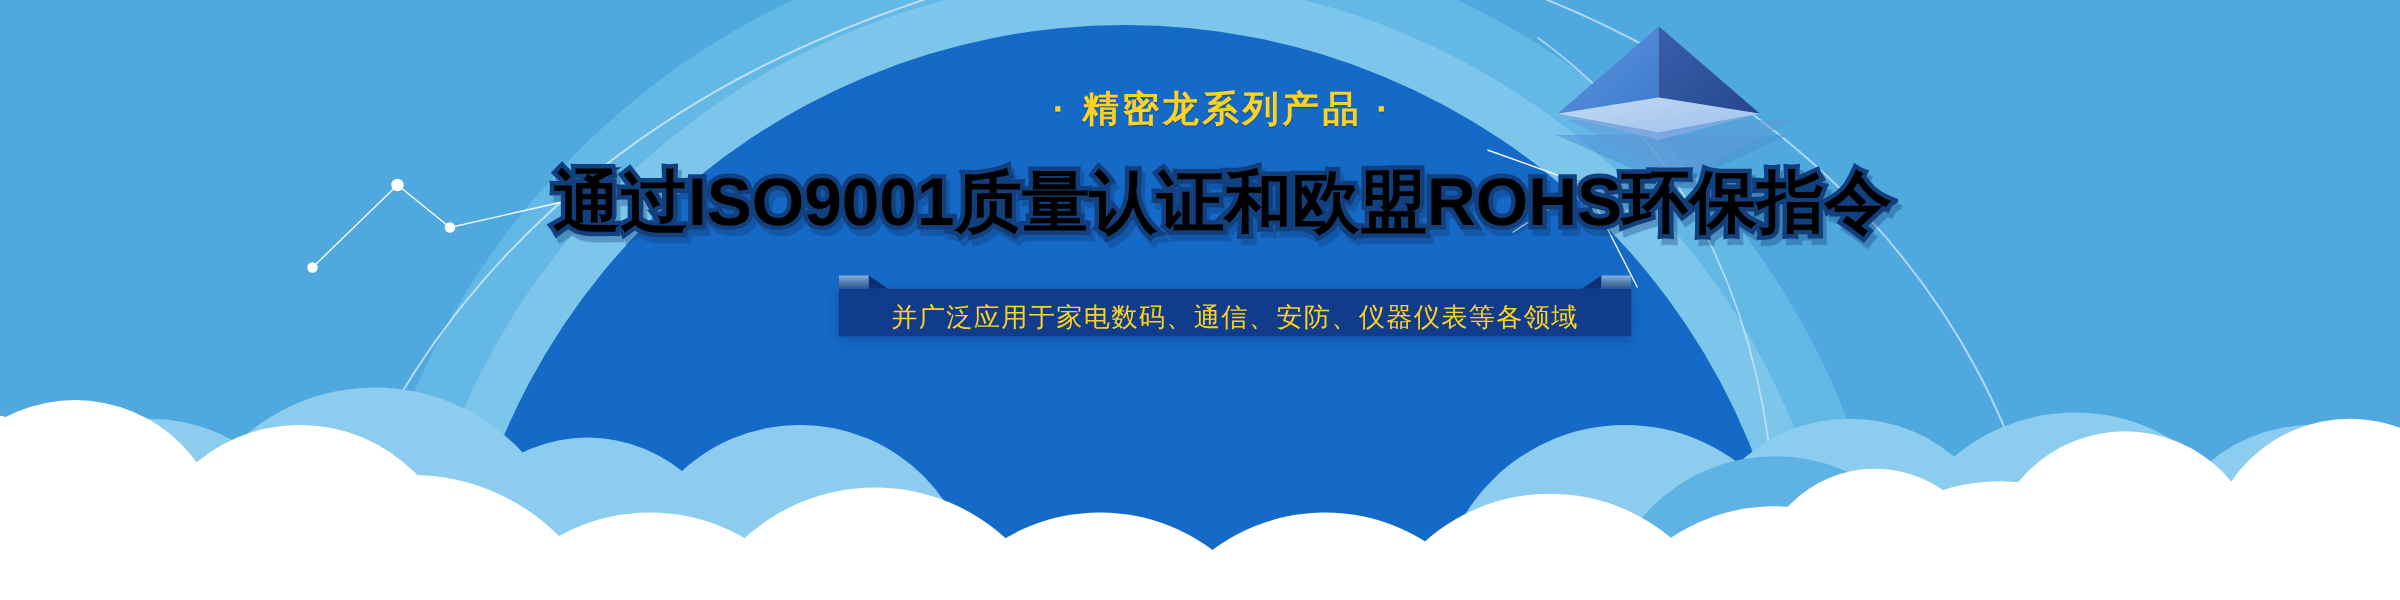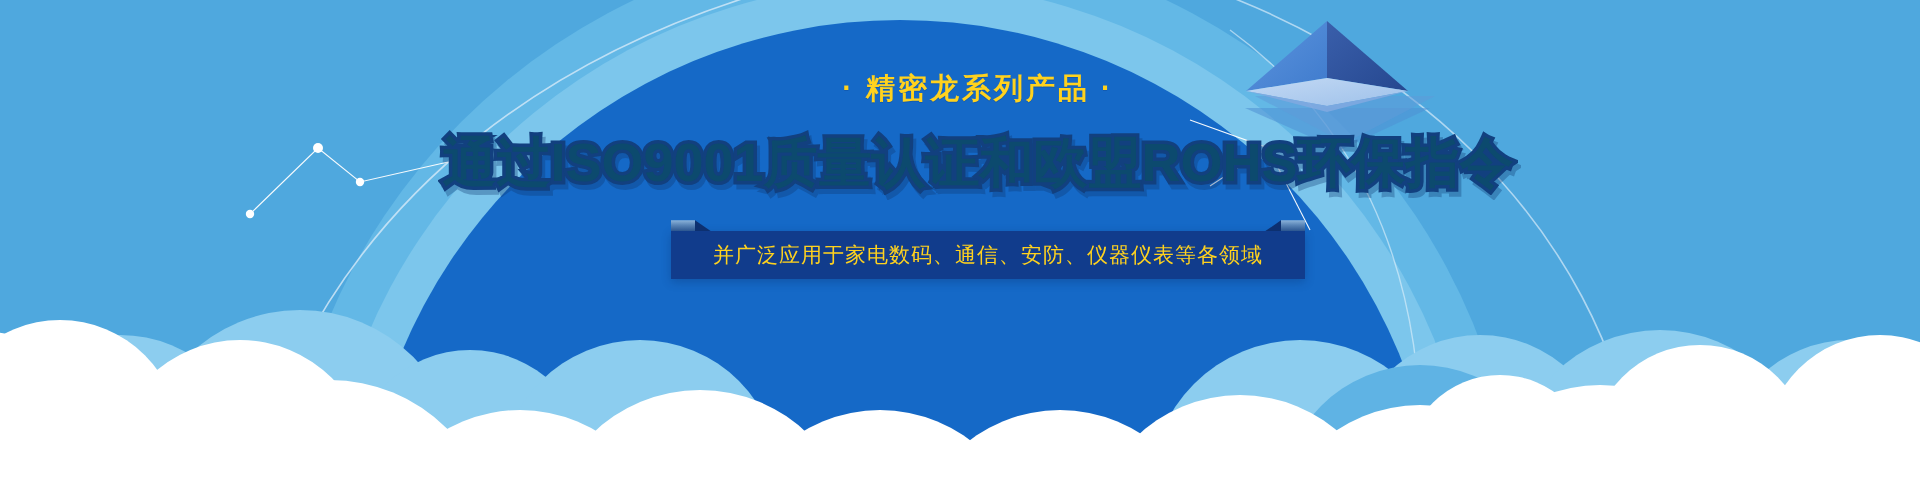--- a/index.html
+++ b/index.html
@@ -46,34 +46,34 @@
 
   .headline-wrap {
     margin-top:30px;
     position:relative;
     line-height:1;
   }
   .headline {
     position:relative;
     font-size:54px;
     font-weight:bold;
-    color:#0c4a6e;
+    color:#000000;
     letter-spacing:0px;
     white-space:nowrap;
     line-height:1.08;
     -webkit-text-stroke:7px #12407f;
     paint-order:stroke fill;
     filter:drop-shadow(3px 5px 0px rgba(12,52,110,0.32));
   }
 
   .subtitle-box {
     margin-top:40px;
     position:relative;
     background:#113c8c;
-    padding:13px 42px 14px 42px;
+    padding:13px 42px 4px 42px;
     line-height:1;
     box-shadow:0 3px 9px rgba(8,40,96,.30);
     margin-left:20px;
   }
   .subtitle-box .ribbon-left,
   .subtitle-box .ribbon-right {
     position:absolute;
     top:-11px;
     width:24px; height:11px;
     background:linear-gradient(180deg,#8fb6dc 0%, #5b86b8 45%, #2c5690 100%);

